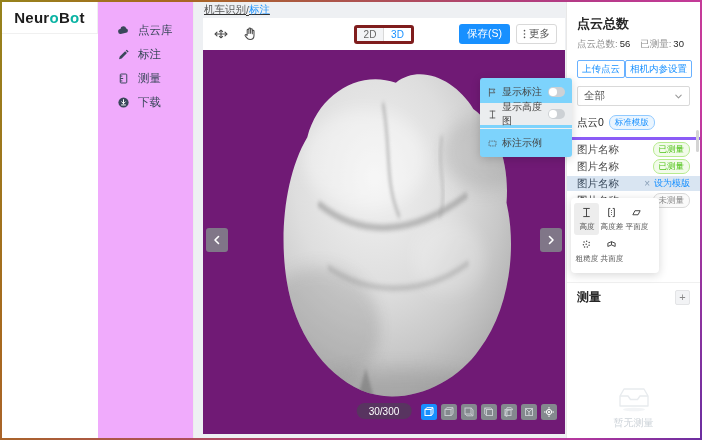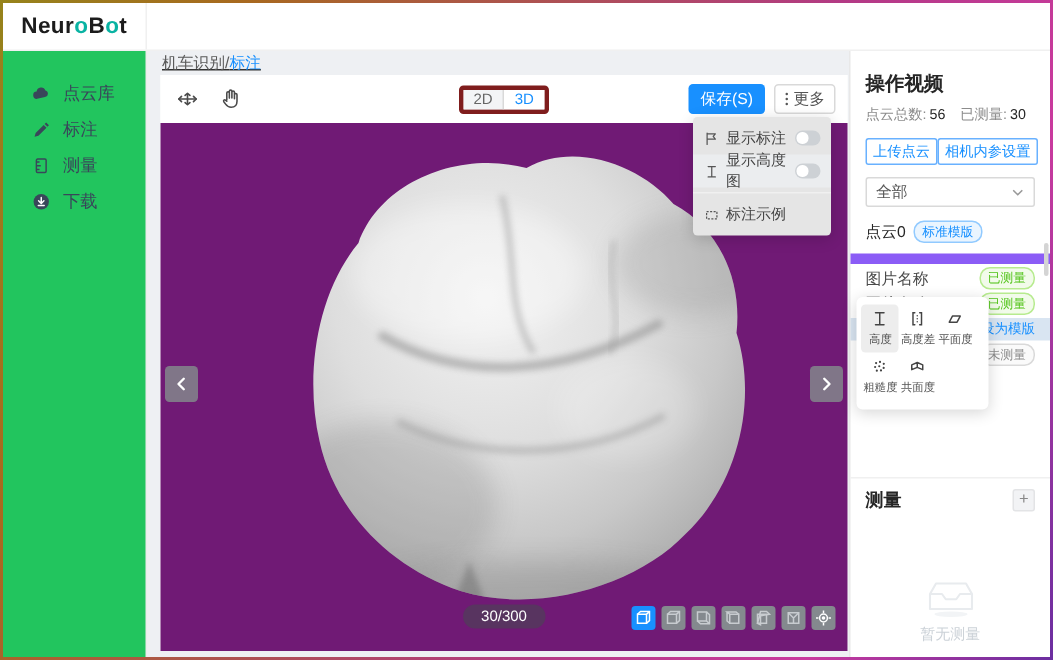--- a/index.html
+++ b/index.html
@@ -2,21 +2,21 @@
 <html><head>
 <meta charset="utf-8">
 <style>
   * { margin:0; padding:0; box-sizing:border-box; }
   html,body { width:702px; height:440px; }
   body { font-family:"Liberation Sans","DejaVu Sans",sans-serif; font-size:12px; color:#333; }
 
   .frame { width:702px; height:440px; padding:2px;
            background:linear-gradient(115deg,#96831b 0%,#a8691f 18%,#b33a85 62%,#c93a9e 82%,#6b2ea0 100%); }
   .app { width:698px; height:436px; background:#fff; position:relative; overflow:hidden;
-         display:flex; flex-direction:column; }
+         display:flex; flex-direction:row; }
 
   
   .header { height:32px; display:flex; align-items:stretch; border-bottom:1px solid #f0f0f0; background:#fff; flex:0 0 32px; }
   .logo-cell { width:96px; flex:0 0 96px; display:flex; align-items:center; justify-content:center;
                border-right:1px solid #f0f0f0; }
   .logo { font-weight:bold; font-size:15px; letter-spacing:.3px; color:#1c1c1c; }
   .logo .o { color:#0ab3a3; }
   .header-main { flex:1; display:flex; align-items:center; padding:0 10px 0 12px; }
   .hamburger { width:16px; height:16px; cursor:pointer; }
   .header-right { margin-left:auto; display:flex; align-items:center; gap:14px; }
@@ -26,21 +26,21 @@
   .avatar { width:17px; height:17px; border-radius:50%;
             background:radial-gradient(circle at 35% 35%,#e8b27d 0%,#b5703a 55%,#6e3c1c 100%);
             border:1px solid #ddd; }
   .user-name { font-size:11px; color:#333; }
   .caret-down { width:0; height:0; border-left:3.5px solid transparent; border-right:3.5px solid transparent;
                 border-top:4px solid #666; }
 
   
   .body { flex:1; display:flex; min-height:0; }
 
-  .sidebar { width:96px; flex:0 0 96px; background:#22c55e; border-right:1px solid #ececec; padding-top:16px; }
+  .sidebar { width:96px; flex:0 0 96px; background:#f0abfc; border-right:1px solid #ececec; padding-top:16px; }
   .side-item { height:24px; display:flex; align-items:center; gap:8px; padding-left:19px;
                color:#39475a; font-size:11.5px; cursor:pointer; }
   .side-item svg { width:13px; height:13px; flex:0 0 13px; }
 
   .main { flex:1; min-width:0; background:#eef0f3; display:flex; flex-direction:column; }
   .breadcrumb { height:16px; display:flex; align-items:center; padding-left:10px; font-size:10.5px;text-decoration:underline; }
   .crumb-parent { color:#595959; cursor:pointer; }
   .crumb-sep { color:#595959; }
   .crumb-current { color:#1890ff; }
 
@@ -83,21 +83,21 @@
   .rp-title { font-size:13px; font-weight:bold; color:#262626; margin-top:13px; }
   .rp-stats { display:flex; gap:10px; margin-top:5px; font-size:9.5px; color:#8c8c8c; white-space:nowrap; }
   .rp-stats b { color:#262626; font-weight:normal; margin-left:2px; }
   .rp-btn-row { display:flex; justify-content:space-between; margin-top:9px; }
   .rp-btn { height:18px; border:1px solid #69b1ff; color:#1890ff; background:#fff; border-radius:2px;
             font-size:9.5px; padding:0 4px; display:flex; align-items:center; cursor:pointer; white-space:nowrap;font-family:Liberation Serif, serif; }
   .rp-select { margin-top:8px; height:20px; border:1px solid #d9d9d9; border-radius:2px; display:flex;
                align-items:center; padding:0 6px; font-size:10.5px; color:#555; cursor:pointer;gap:28px; }
   .rp-select svg { margin-left:auto; width:9px; height:9px; }
   .cloud-row { display:flex; align-items:center; gap:5px; margin-top:9px; padding-bottom:7px;
-               border-bottom:7px solid #8b5cf6; cursor:pointer;text-align:right; }
+               border-bottom:3px solid #8b5cf6; cursor:pointer;text-align:right; }
   .cloud-name { font-size:10.5px; color:#262626; }
   .pill { font-size:8.5px; border-radius:7px; padding:0.5px 5px; white-space:nowrap; }
   .pill-blue { color:#1890ff; background:#eaf5ff; border:1px solid #91caff; }
   .pill-green { color:#52c41a; background:#f2fbea; border:1px solid #b7eb8f; }
   .pill-gray { color:#8c8c8c; background:#fafafa; border:1px solid #d9d9d9; }
   .img-row { height:15px; display:flex; align-items:center; justify-content:space-between;
              padding:0 10px; font-size:10.5px; color:#4a4a4a; cursor:pointer; margin-top:2px; }
   .img-row.selected { background:#d9e5f2; color:#3a4a5c; }
   .row-actions { display:flex; align-items:center; gap:4px; }
   .row-close { color:#8aa0b8; font-size:10px; cursor:pointer; }
@@ -107,21 +107,21 @@
   .measure-head { display:flex; align-items:center; justify-content:space-between;
                   margin-top:74px; padding:6px 10px 0 10px; border-top:1px solid #f0f0f0; }
   .measure-title { font-size:12px; font-weight:bold; color:#262626; }
   .plus-btn { width:15px; height:15px; background:#f2f3f5; border:1px solid #e3e4e6; border-radius:2px;
               color:#888; font-size:11px; line-height:12px; text-align:center; cursor:pointer; }
   .empty-state { margin-top:auto; display:flex; flex-direction:column; align-items:center; gap:3px; padding-bottom:8px; }
   .empty-state svg { width:40px; height:30px; }
   .empty-text { font-size:10px; color:#ccd2d8; }
 
   
-  .more-menu { position:absolute; left:460px; top:76px; width:92px; background:#e5e5e5; border-radius:3px;
+  .more-menu { position:absolute; left:478px; top:76px; width:92px; background:#7dd3fc; border-radius:3px;
                box-shadow:0 2px 10px rgba(0,0,0,.16); z-index:30; padding:3px 0; }
   .menu-row { height:22px; display:flex; align-items:center; gap:4px; padding:0 7px; font-size:10px; color:#444; cursor:pointer; }
   .menu-row.hl { background:#ebedef; }
   .menu-row svg.mi { width:11px; height:11px; flex:0 0 11px; }
   .menu-div { height:1px; background:#f0f0f0; margin:3px 0; }
   .toggle { margin-left:auto; width:17px; height:9.5px; border-radius:5px; background:#cdd1d5; position:relative; cursor:pointer; flex:0 0 17px; }
   .toggle::after { content:""; position:absolute; left:1px; top:1px; width:7.5px; height:7.5px; border-radius:50%; background:#fff; }
 
   
   .tools-popup { position:absolute; left:569px; top:196px; width:88px; background:#fff; border-radius:4px;
@@ -301,21 +301,21 @@
                     <circle cx="6" cy="6" r=".7" fill="#fff"></circle>
                     <path d="M6 1v1.6M6 9.4V11M1 6h1.6M9.4 6H11"></path>
                   </svg>
                 </span>
           </div>
         </div>
       </div>
     </div>
 
     <div class="right-panel">
-      <div class="rp-pad rp-title">操作视频</div>
+      <div class="rp-pad rp-title">点云总数</div>
       <div class="rp-pad rp-stats">
         <span><span>点云总数:</span><b>56</b></span>
         <span><span>已测量:</span><b>30</b></span>
       </div>
       <div class="rp-pad rp-btn-row">
         <button class="rp-btn">上传点云</button>
         <button class="rp-btn">相机内参设置</button>
       </div>
       <div class="rp-pad">
         <div class="rp-select">

